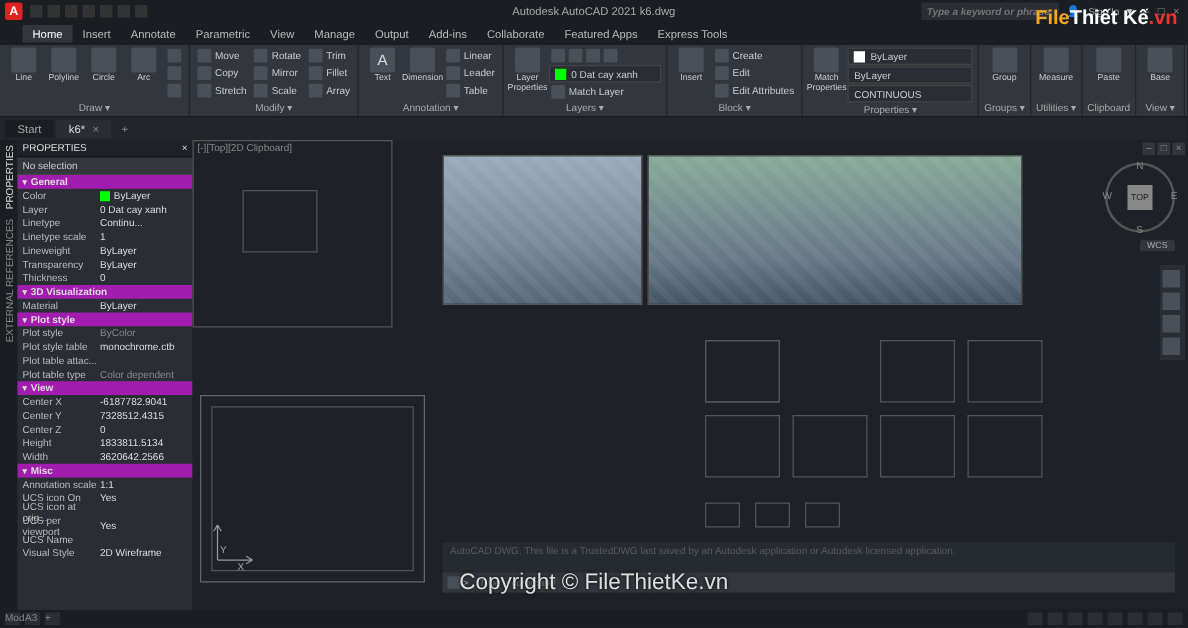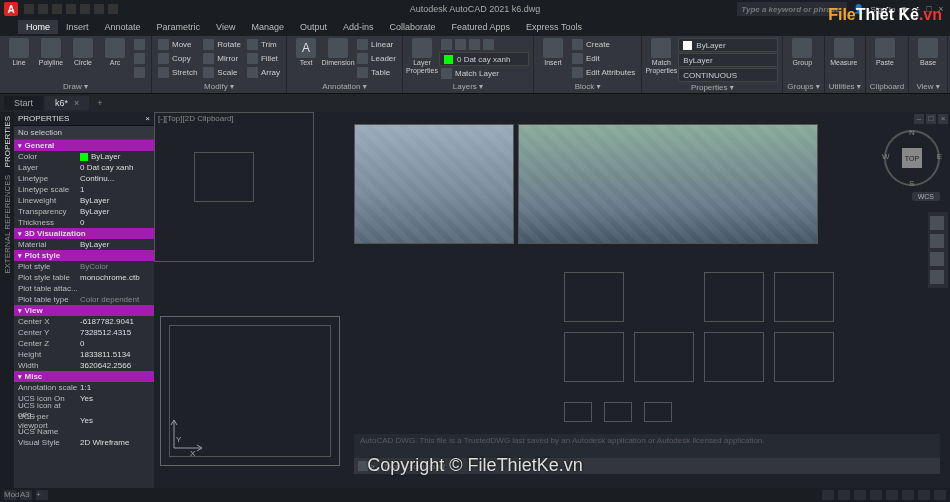--- a/index.html
+++ b/index.html
@@ -18,21 +18,21 @@
 .winctl span { width:10px; height:10px; color:#888; text-align:center; line-height:10px; }
 
 
 .ribbon-tabs { height:18px; background:#1a1d22; display:flex; align-items:center; padding-left:18px; }
 .ribbon-tab { padding:2px 8px; font-size:9px; color:#bbb; cursor:pointer; }
 .ribbon-tab.active { background:#33373d; color:#fff; }
 
 
 .ribbon { height:58px; background:#33373d; display:flex; border-bottom:1px solid #111; }
 .panel { border-right:1px solid #22262b; padding:2px 4px; display:flex; flex-direction:column; }
-.panel-body { flex:1; display:flex; gap:2px; align-items:flex-start; }
+.panel-body { flex:1; display:flex; gap:2px; align-items:flex-start;justify-content:center; }
 .panel-title { font-size:8px; color:#aaa; text-align:center; padding-top:1px; }
 .big-btn { display:flex; flex-direction:column; align-items:center; width:30px; gap:1px; cursor:pointer; }
 .big-btn .ico { width:20px; height:20px; background:#4a5058; border-radius:2px; }
 .big-btn .lbl { font-size:7px; color:#ccc; text-align:center; line-height:8px; }
 .small-rows { display:flex; flex-direction:column; gap:1px; }
 .small-btn { display:flex; align-items:center; gap:3px; height:13px; cursor:pointer; font-size:8px; color:#ccc; padding:0 2px; }
 .small-btn .sico { width:11px; height:11px; background:#4a5058; border-radius:1px; }
 .layer-dd { background:#2a2e34; color:#ccc; font-size:8px; height:14px; width:90px; display:flex; align-items:center; padding:0 4px; border:1px solid #444; }
 .layer-sw { width:9px; height:9px; background:#0f0; margin-right:4px; }
 

